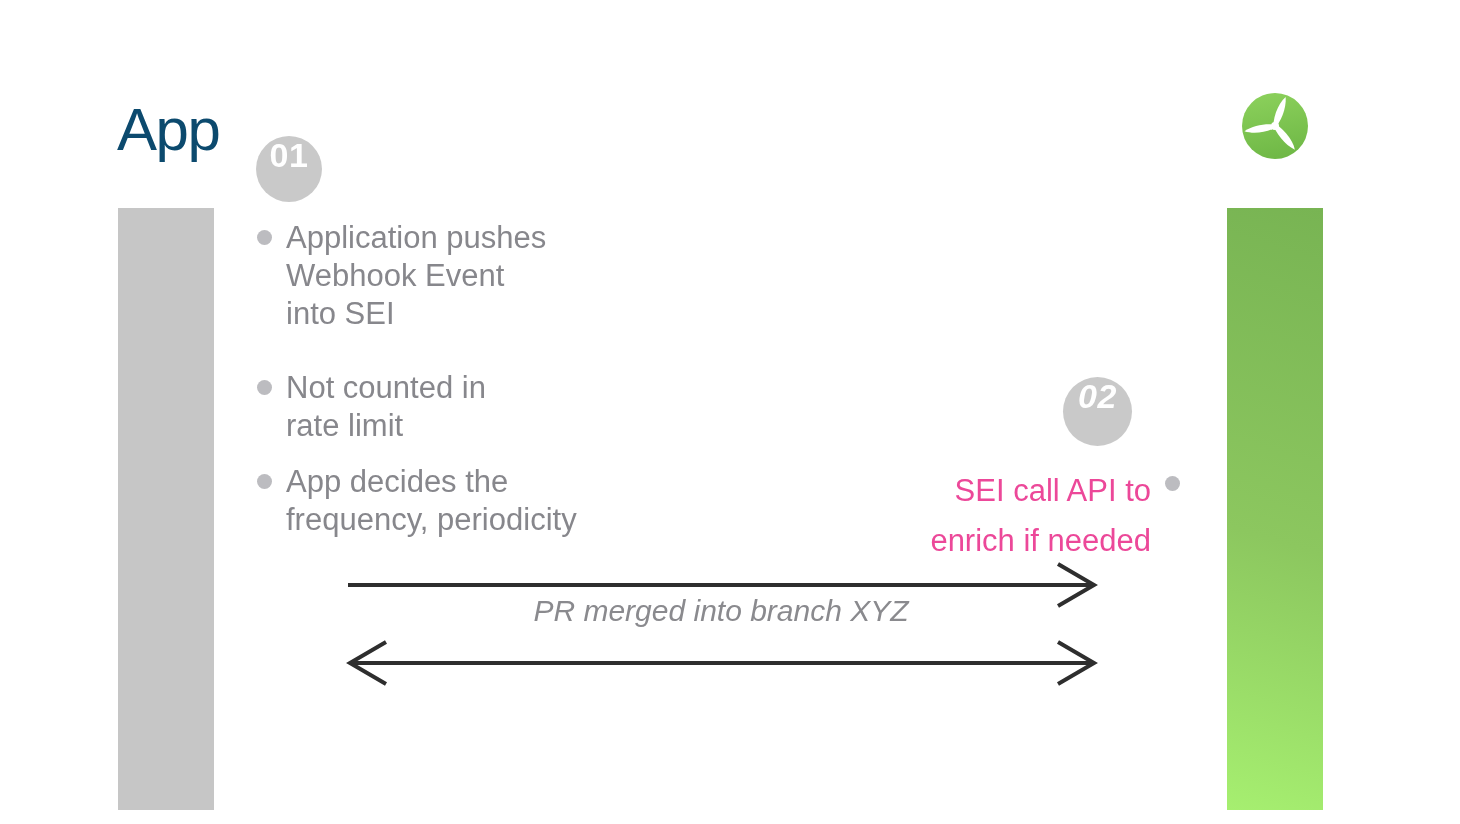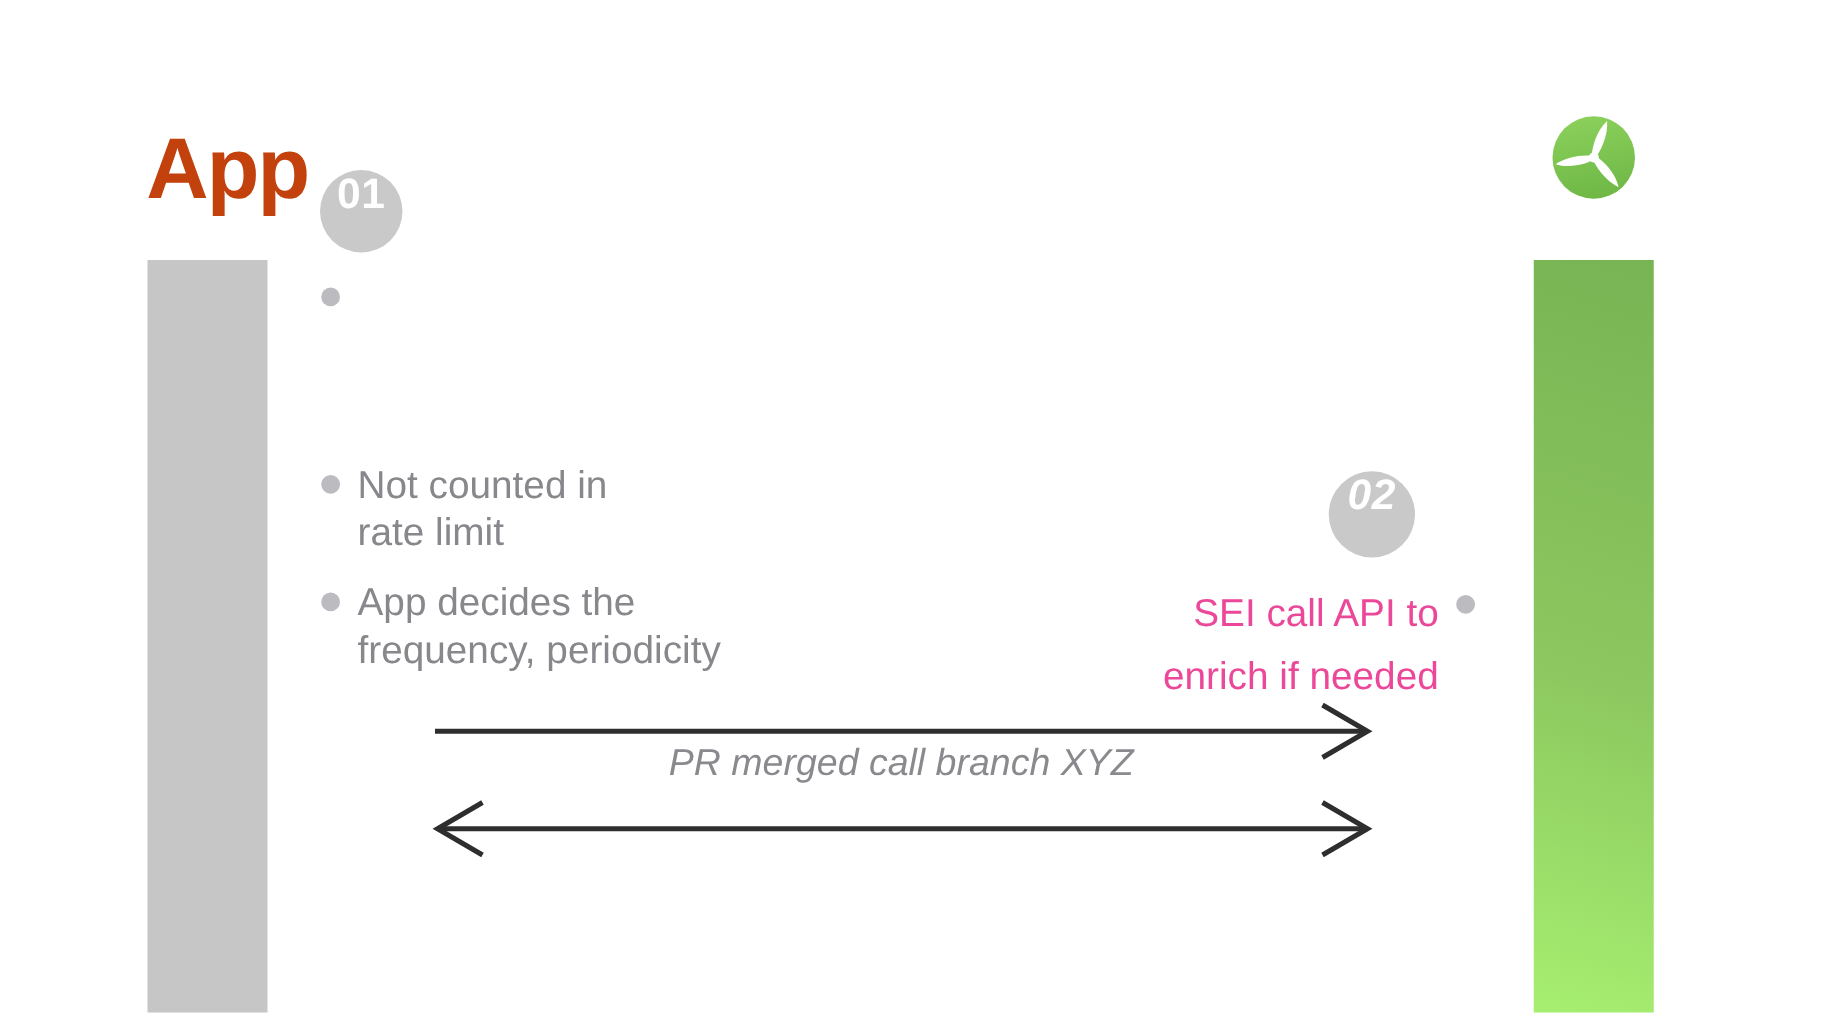--- a/index.html
+++ b/index.html
@@ -4,21 +4,21 @@
 <style>
   * { margin:0; padding:0; box-sizing:border-box; }
   html,body { background:#ffffff; }
   body { font-family:"Liberation Sans", "DejaVu Sans", sans-serif; }
   .canvas {
     position:relative; width:1460px; height:824px; background:#ffffff;
     overflow:hidden;
   }
   .page-title {
     position:absolute; left:117px; top:100px;
-    font-size:69px; line-height:1; font-weight:700; color:#c2410c;
+    font-size:60px; line-height:1; font-weight:400; color:#0c4a6e;
     letter-spacing:-1.5px;
   }
   .left-bar {
     position:absolute; left:118px; top:208px; width:96px; height:602px;
     background:#c6c6c6;
   }
   .right-bar {
     position:absolute; left:1227px; top:208px; width:96px; height:602px;
     background:linear-gradient(197deg, #78b453 0%, #8cc75f 55%, #a6ef70 100%);
   }
@@ -96,20 +96,23 @@
       </g>
     </svg>
   </div>
 
   <div class="badge badge-01">
     <span>01</span>
   </div>
 
   <div class="bullet-item bullet-item-1">
     <span class="dot"></span>
+    <div class="bullet-text">Application pushes
+Webhook Event
+into SEI</div>
   </div>
 
   <div class="bullet-item bullet-item-3">
     <span class="dot"></span>
     <div class="bullet-text">App decides the
 frequency, periodicity</div>
   </div>
 
   <div class="bullet-item bullet-item-2">
     <span class="dot"></span>
@@ -124,21 +127,21 @@
   <div class="step2-note">
     <div class="note-text">SEI call API to
 enrich if needed</div>
     <span class="dot"></span>
   </div>
 
   <svg class="arrow-svg arrow-forward-svg" viewBox="0 0 760 48">
     <path d="M4 24 H748"></path>
     <path d="M714 3 L750 24 L714 45"></path>
   </svg>
-  <div class="arrow-label arrow-label-1">PR merged call branch XYZ</div>
+  <div class="arrow-label arrow-label-1">PR merged into branch XYZ</div>
 
   <svg class="arrow-svg arrow-both-svg" viewBox="0 0 760 48">
     <path d="M6 24 H750"></path>
     <path d="M42 3 L6 24 L42 45"></path>
     <path d="M714 3 L750 24 L714 45"></path>
   </svg>
 
 </div>
 
 </body></html>

